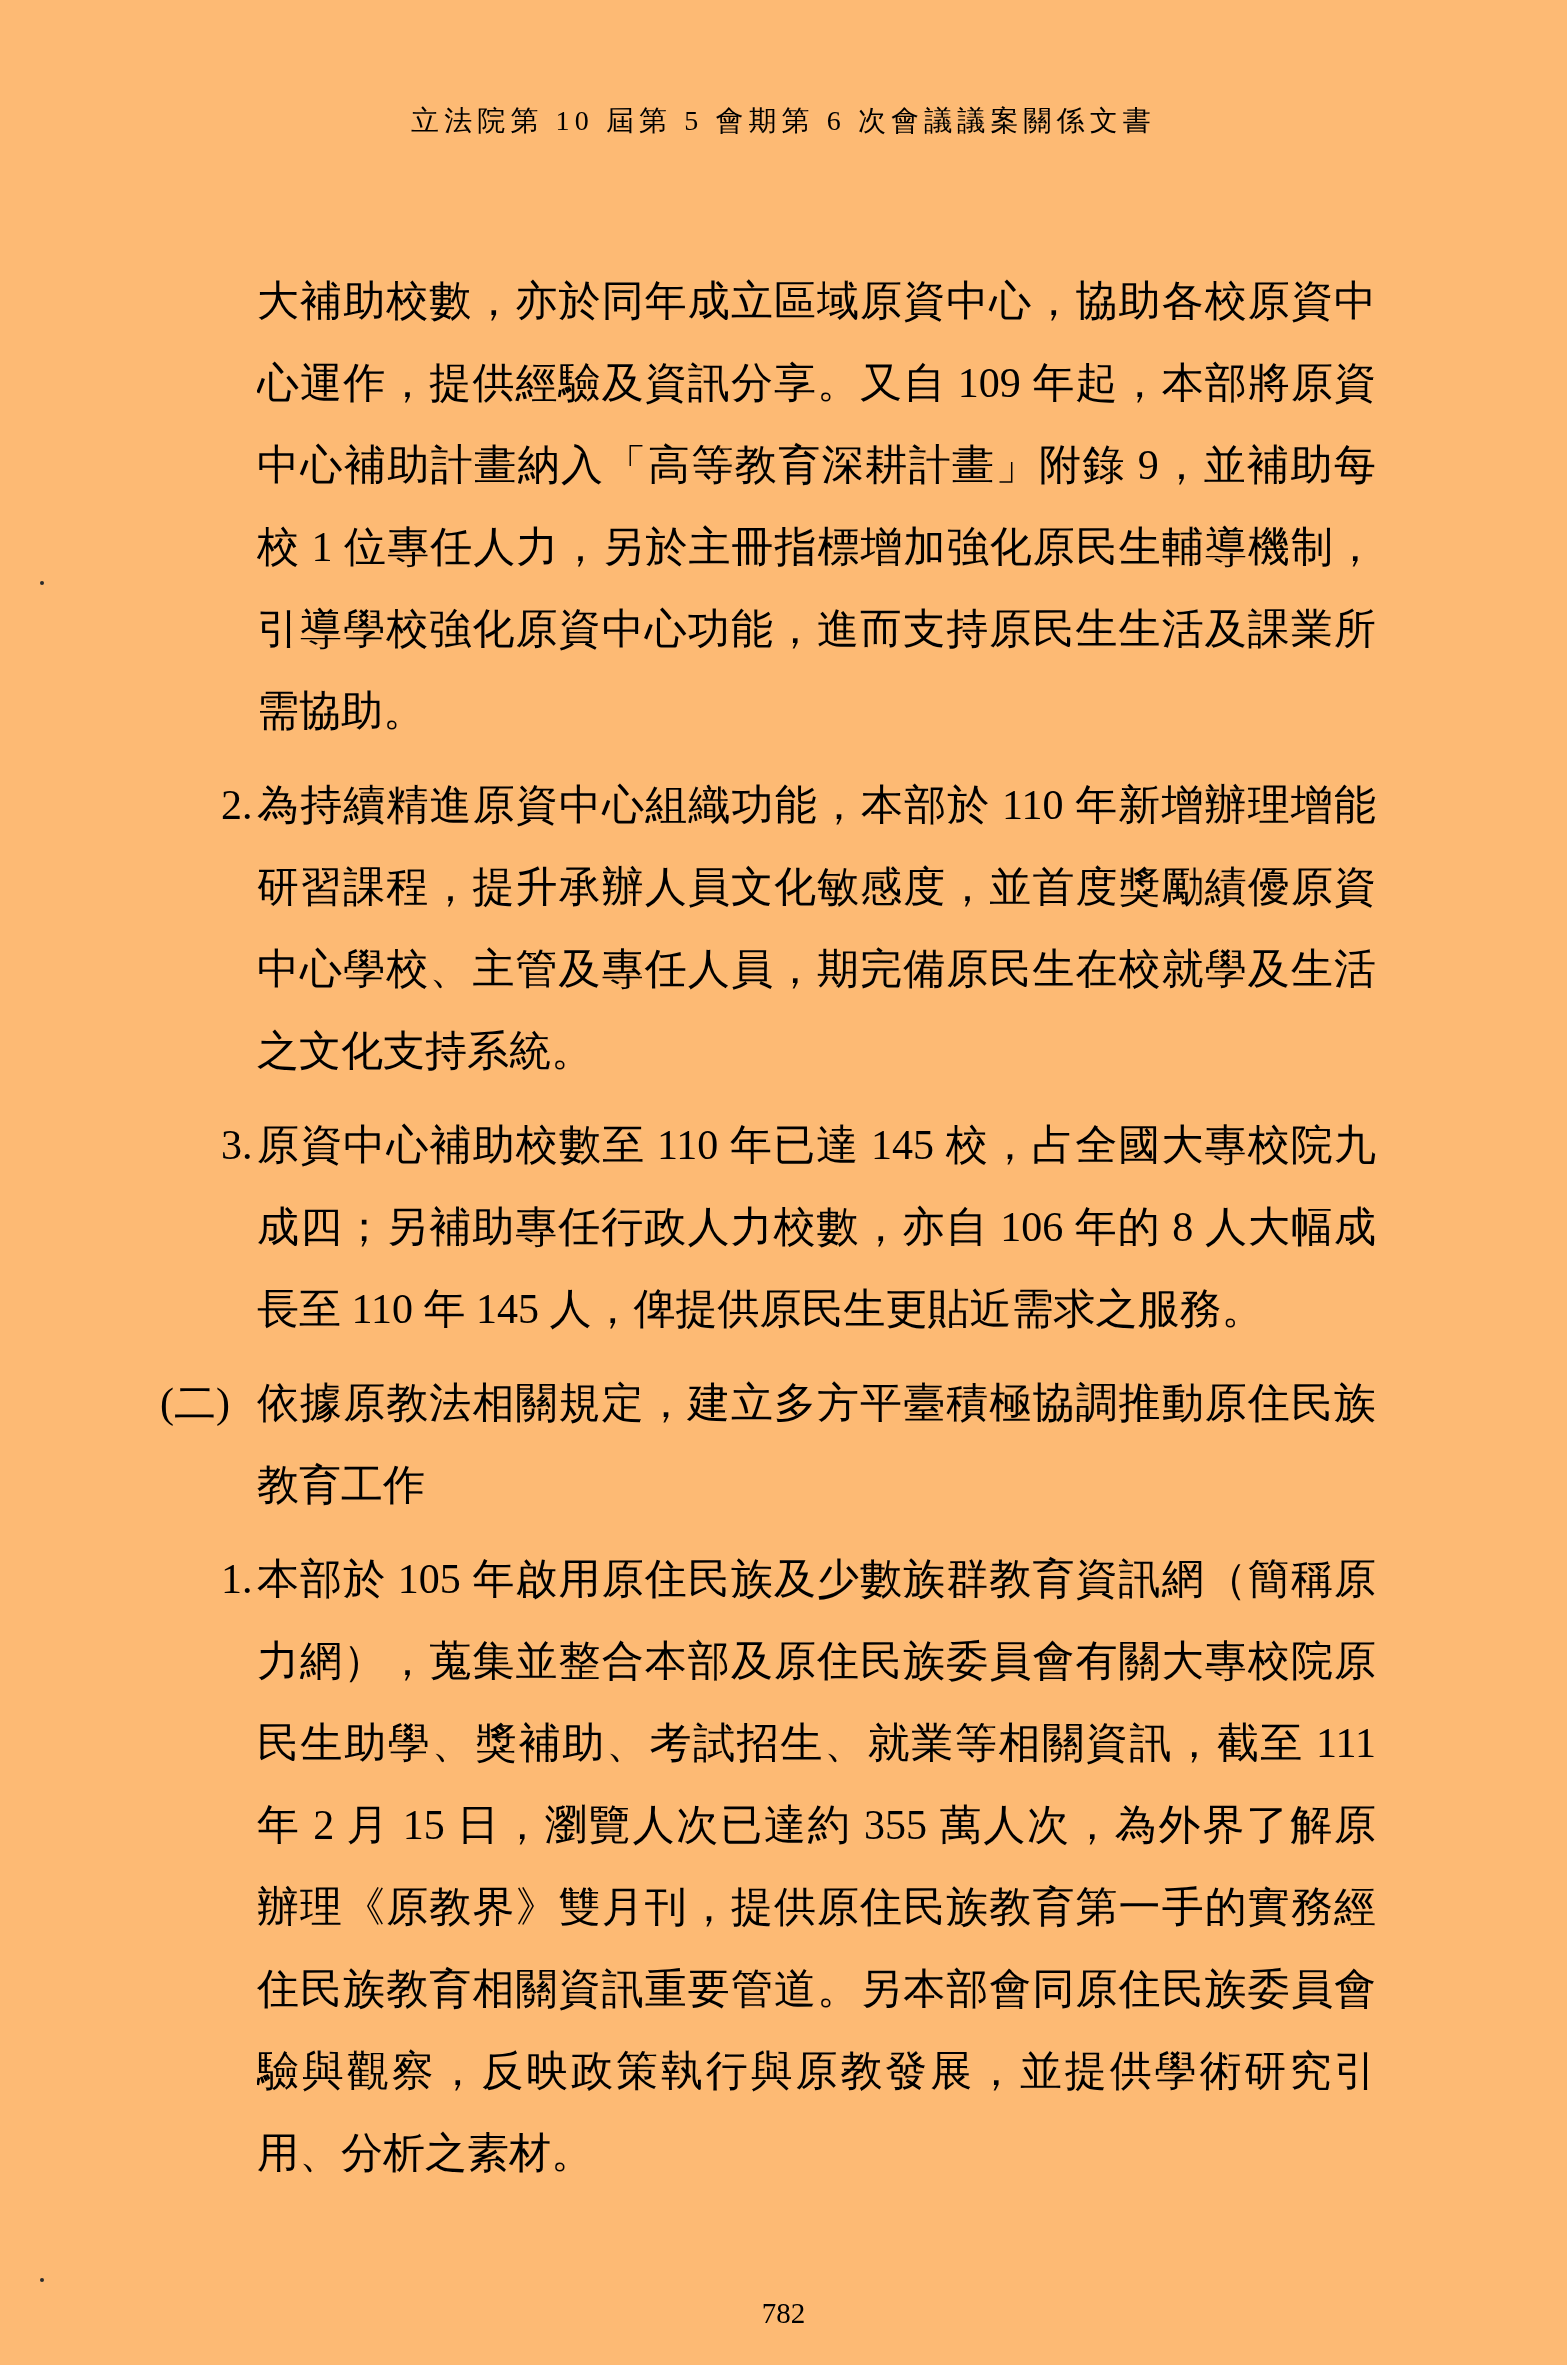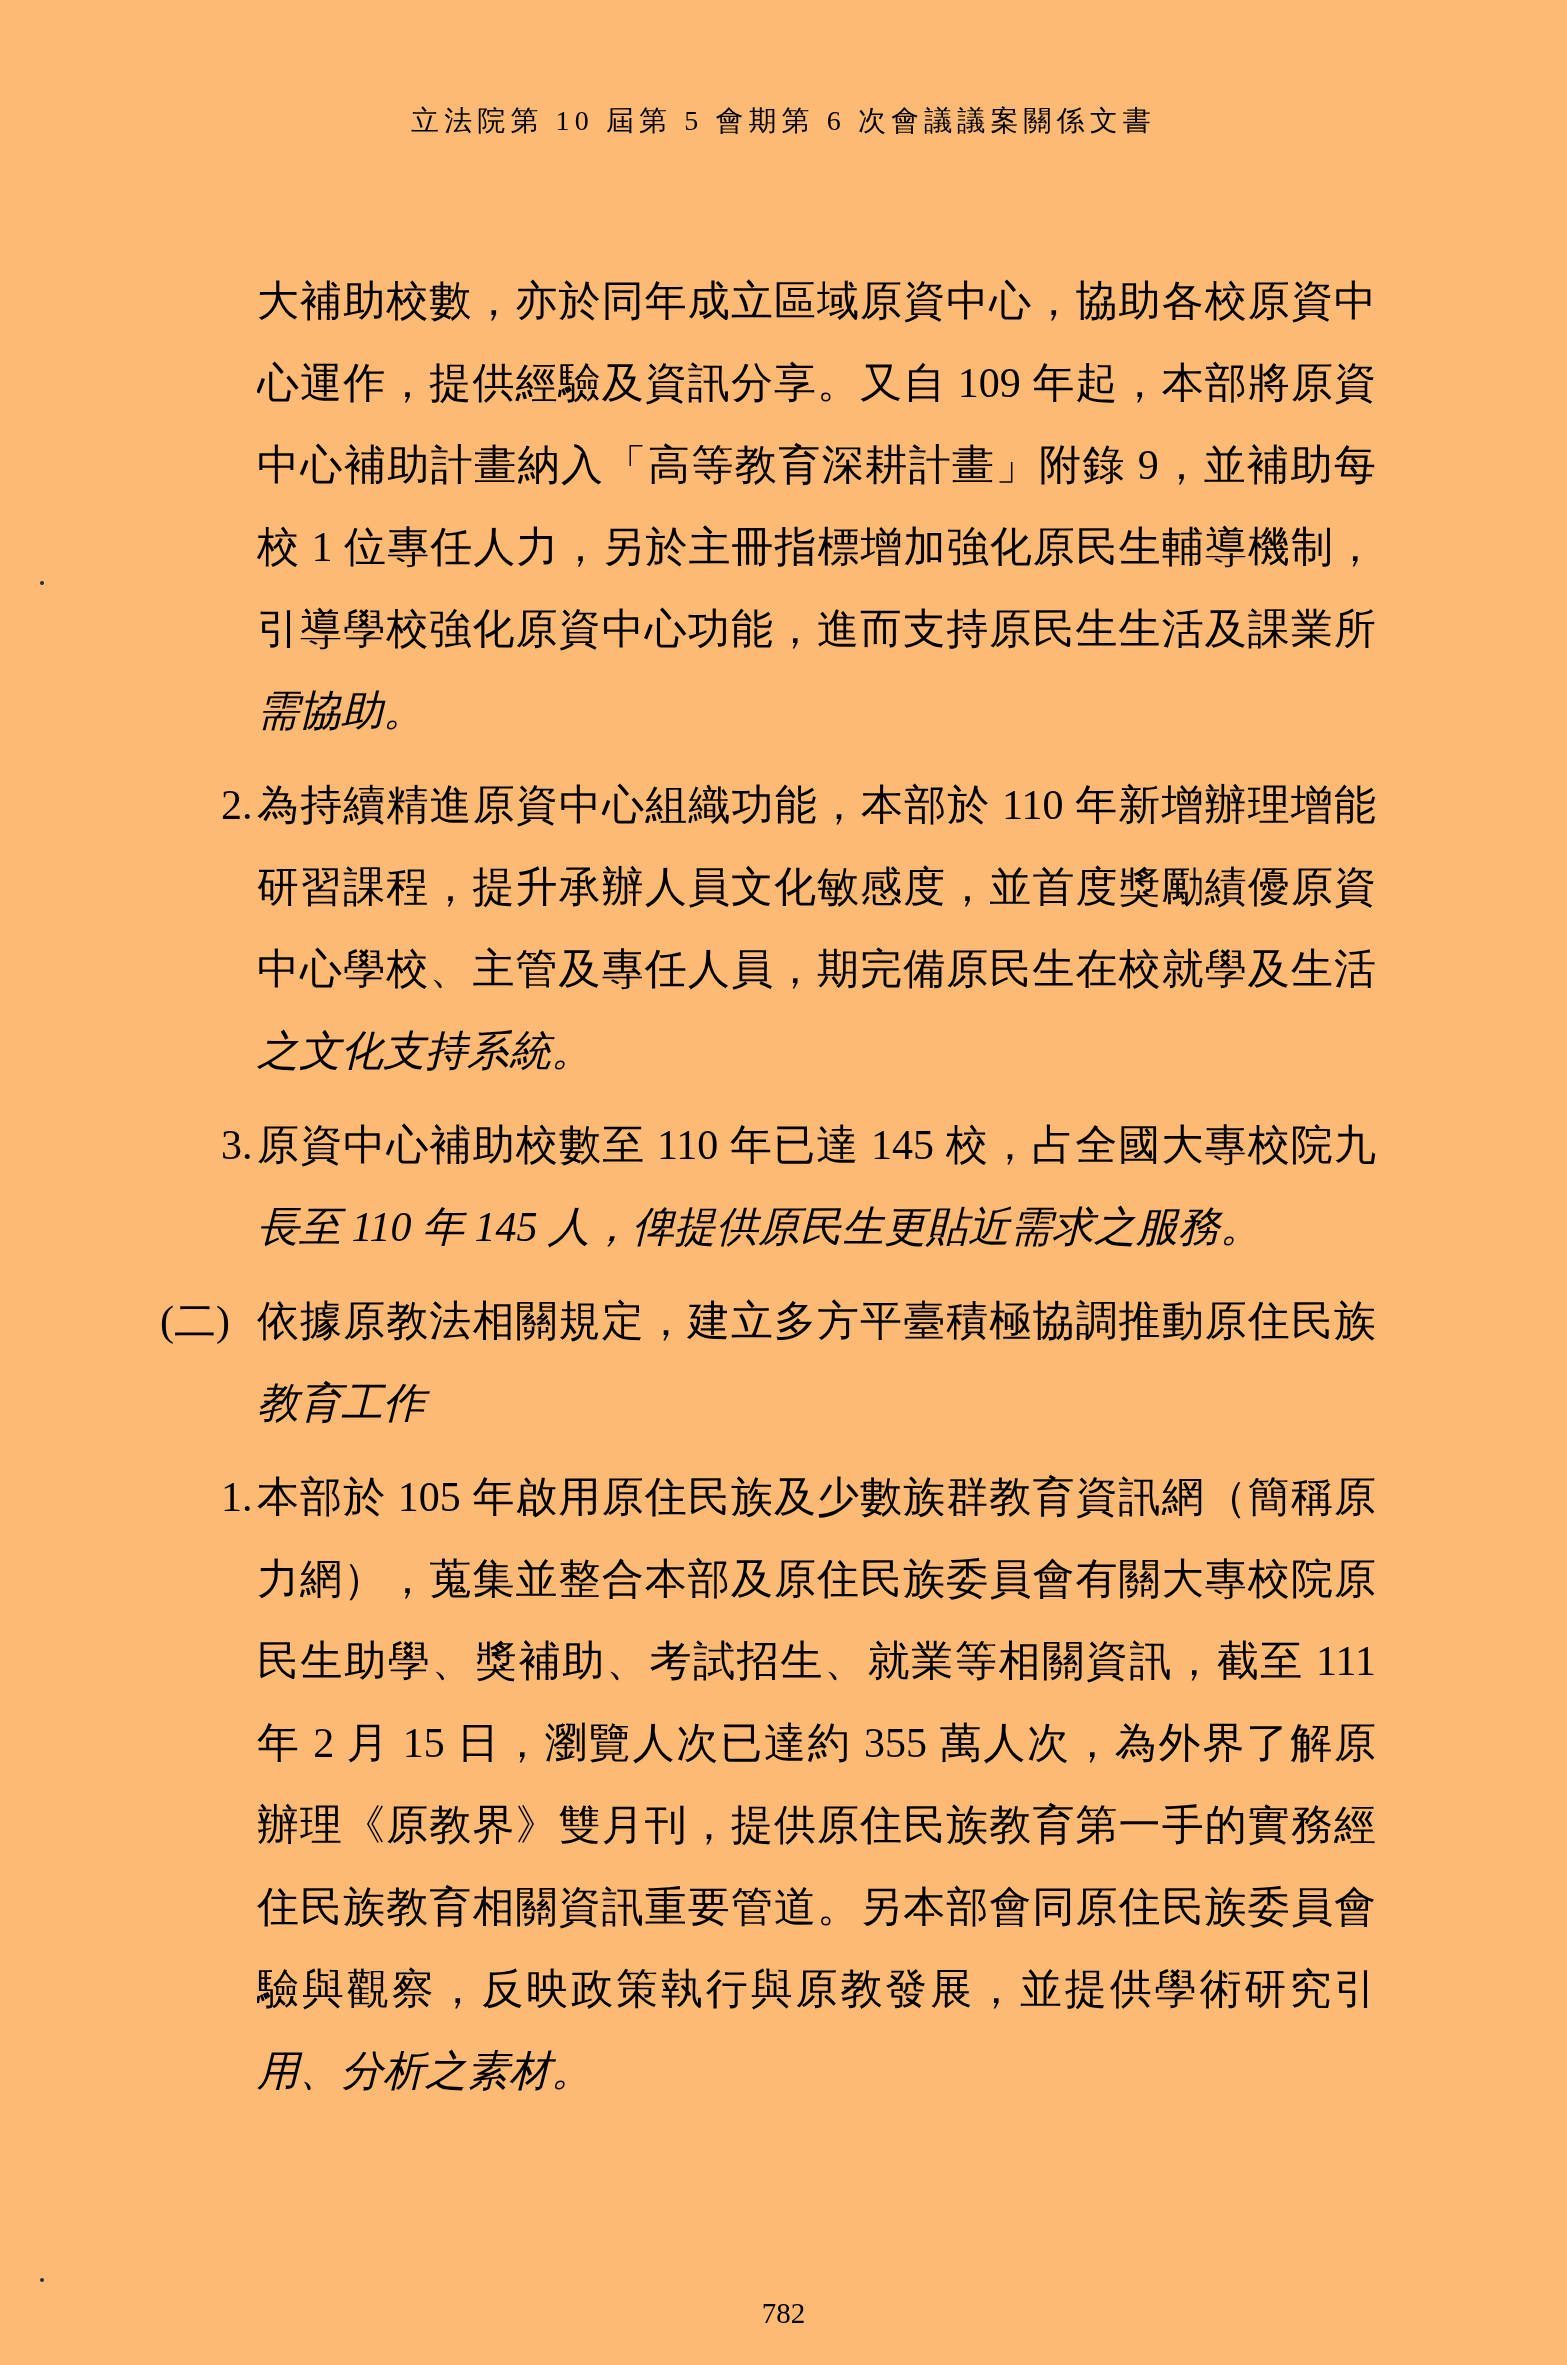--- a/index.html
+++ b/index.html
@@ -42,21 +42,20 @@
   .line {
     height: 82px;
     text-align: justify;
     text-align-last: justify;
     text-justify: inter-character;
     overflow: hidden;
   }
   .line.last {
     text-align: center;
     text-align-last: left;
-    font-style: italic;
   }
   .marker {
     position: absolute;
     top: 0;
     height: 82px;
     line-height: 82px;
     white-space: nowrap;
   }
   .num-marker { left: -36px; }
   .section-marker { left: -97px; }
@@ -97,20 +96,21 @@
       <div class="para">
         <span class="marker num-marker">2.</span>
         <div class="line">為持續精進原資中心組織功能，本部於 110 年新增辦理增能</div>
         <div class="line">研習課程，提升承辦人員文化敏感度，並首度獎勵績優原資</div>
         <div class="line">中心學校、主管及專任人員，期完備原民生在校就學及生活</div>
         <div class="line last">之文化支持系統。</div>
       </div>
       <div class="para">
         <span class="marker num-marker">3.</span>
         <div class="line">原資中心補助校數至 110 年已達 145 校，占全國大專校院九</div>
+        <div class="line">成四；另補助專任行政人力校數，亦自 106 年的 8 人大幅成</div>
         <div class="line last">長至 110 年 145 人，俾提供原民生更貼近需求之服務。</div>
       </div>
       <div class="para">
         <span class="marker section-marker">(二)</span>
         <div class="line">依據原教法相關規定，建立多方平臺積極協調推動原住民族</div>
         <div class="line last">教育工作</div>
       </div>
       <div class="para">
         <span class="marker num-marker">1.</span>
         <div class="line">本部於 105 年啟用原住民族及少數族群教育資訊網（簡稱原</div>

